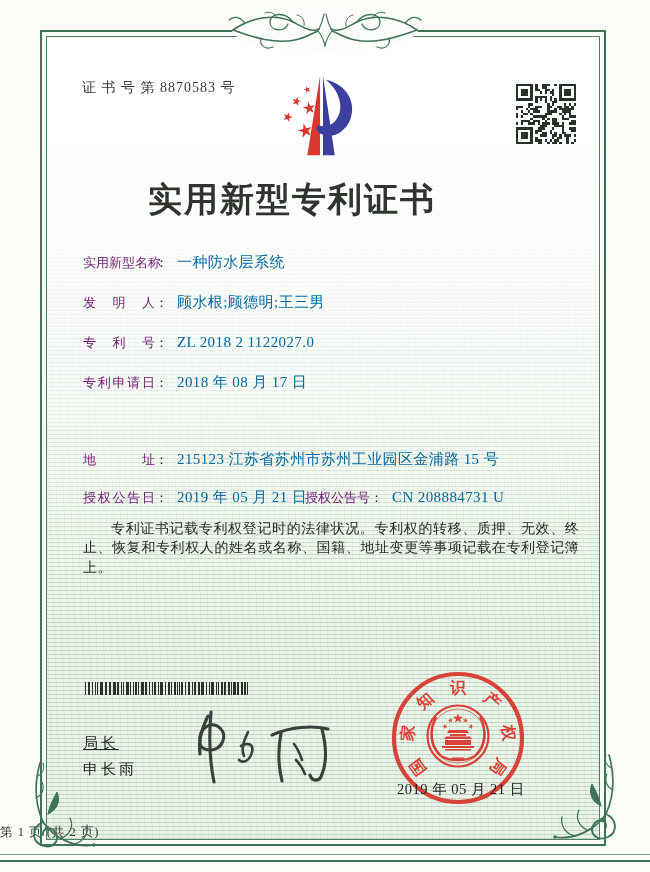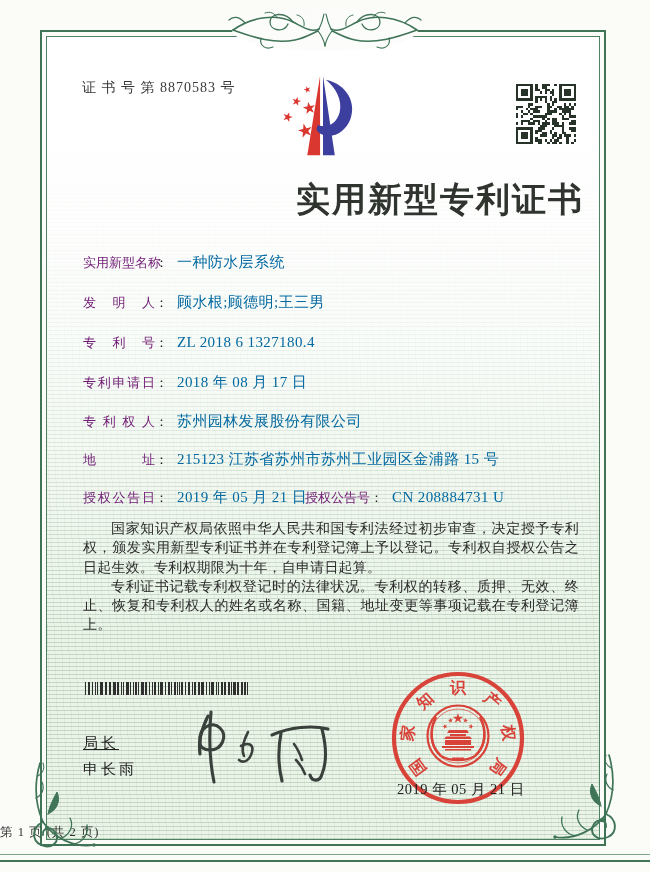--- a/index.html
+++ b/index.html
@@ -34,21 +34,21 @@
   }
 
   
   .cert-no{
     position:absolute;left:82px;top:79px;
     font-size:14px;letter-spacing:1px;color:#3a3a3a;
   }
   .logo{position:absolute;left:264px;top:70px;}
   .qr{position:absolute;left:516px;top:84px;width:60px;height:60px;}
   .title{
-    position:absolute;left:0;top:177px;width:584px;text-align:right;
+    position:absolute;left:0;top:177px;width:584px;text-align:center;
     font-size:34px;font-weight:600;letter-spacing:2px;color:#30342f;
   }
 
   
   .field-row{position:absolute;left:83px;white-space:nowrap;}
   .field-label{
     display:inline-block;width:72px;
     font-size:13px;color:#701a75;
     text-align:justify;text-align-last:justify;
     vertical-align:baseline;
@@ -468,40 +468,36 @@
 
   <div class="title">实用新型专利证书</div>
 
   <div class="field-row" style="top:253px">
     <span class="field-label">实用新型名称</span><span class="field-colon">：</span><span class="field-value">一种防水层系统</span>
   </div>
   <div class="field-row" style="top:293px">
     <span class="field-label">发明人</span><span class="field-colon">：</span><span class="field-value">顾水根;顾德明;王三男</span>
   </div>
   <div class="field-row" style="top:333px">
-    <span class="field-label">专利号</span><span class="field-colon">：</span><span class="field-value">ZL 2018 6 1327180.4</span>
+    <span class="field-label">专利号</span><span class="field-colon">：</span><span class="field-value">ZL 2018 2 1122027.0</span>
   </div>
   <div class="field-row" style="top:373px">
     <span class="field-label">专利申请日</span><span class="field-colon">：</span><span class="field-value">2018 年 08 月 17 日</span>
-  </div>
-  <div class="field-row" style="top:412px">
-    <span class="field-label">专利权人</span><span class="field-colon">：</span><span class="field-value">苏州园林发展股份有限公司</span>
   </div>
   <div class="field-row" style="top:450px">
     <span class="field-label">地址</span><span class="field-colon">：</span><span class="field-value">215123 江苏省苏州市苏州工业园区金浦路 15 号</span>
   </div>
   <div class="field-row" style="top:488px">
     <span class="field-label">授权公告日</span><span class="field-colon">：</span><span class="field-value">2019 年 05 月 21 日</span>
     <span class="pair2">
       <span class="field-label">授权公告号</span><span class="field-colon">：</span><span class="field-value">CN 208884731 U</span>
     </span>
   </div>
 
   <div class="body-text">
-    <p>国家知识产权局依照中华人民共和国专利法经过初步审查，决定授予专利权，颁发实用新型专利证书并在专利登记簿上予以登记。专利权自授权公告之日起生效。专利权期限为十年，自申请日起算。</p>
     <p>专利证书记载专利权登记时的法律状况。专利权的转移、质押、无效、终止、恢复和专利权人的姓名或名称、国籍、地址变更等事项记载在专利登记簿上。</p>
   </div>
 
   <svg class="barcode" id="barcode-svg" width="165" height="13" viewBox="0 0 165 13" shape-rendering="crispEdges">
       <rect x="0" y="0" width="1" height="13" fill="#2f2f2f"></rect>
       <rect x="3" y="0" width="2" height="13" fill="#2f2f2f"></rect>
       <rect x="7" y="0" width="1" height="13" fill="#2f2f2f"></rect>
       <rect x="10" y="0" width="1" height="13" fill="#2f2f2f"></rect>
       <rect x="12" y="0" width="1" height="13" fill="#2f2f2f"></rect>
       <rect x="15" y="0" width="3" height="13" fill="#2f2f2f"></rect>

